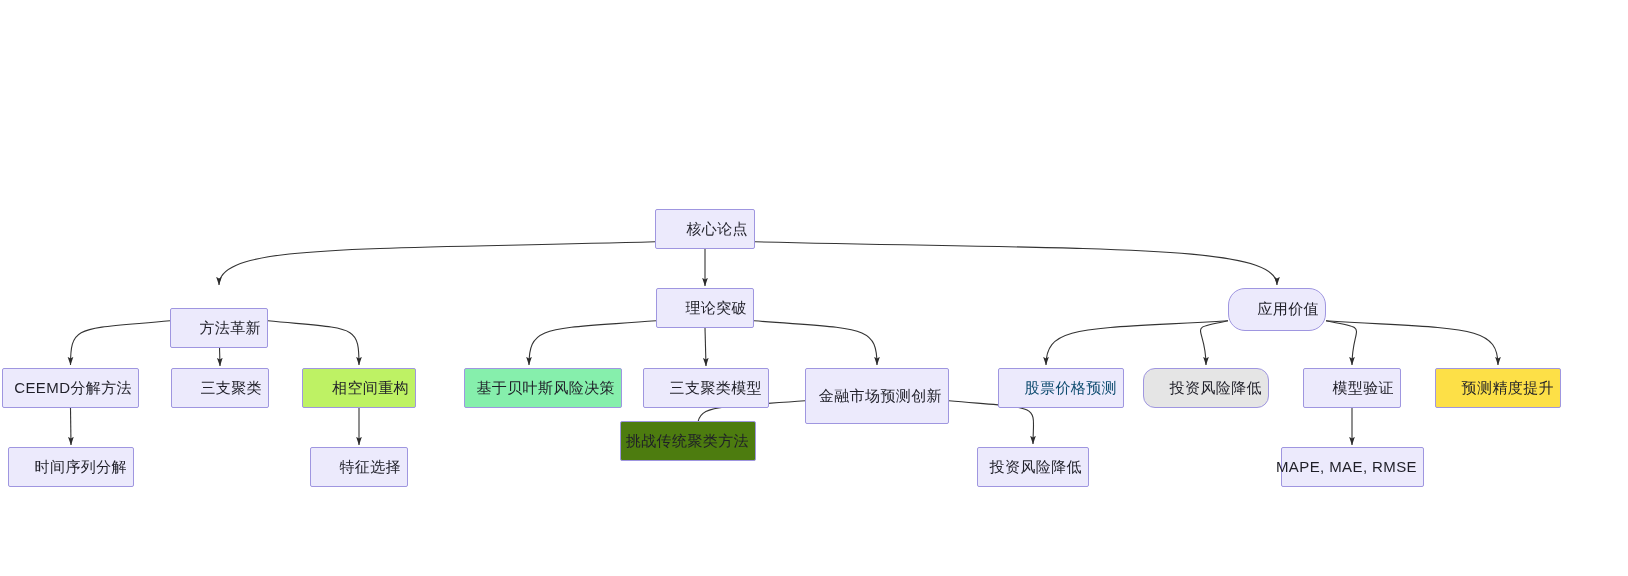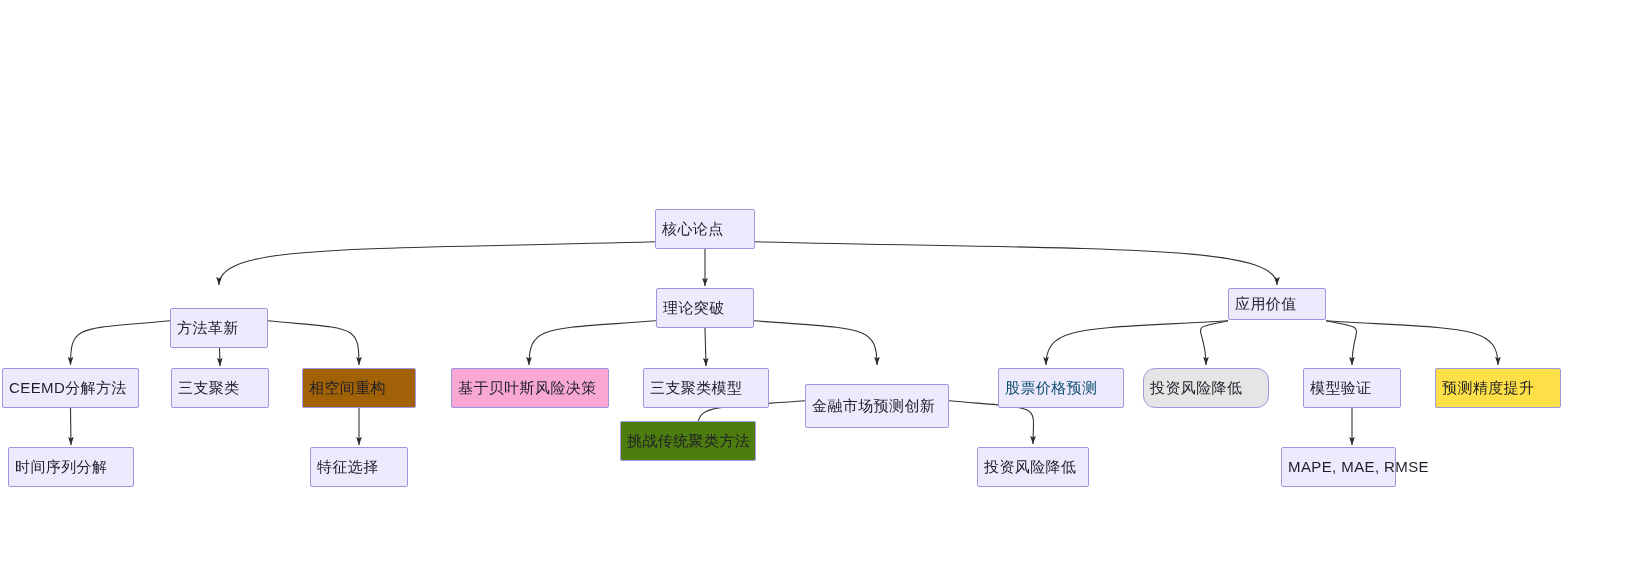--- a/index.html
+++ b/index.html
@@ -26,27 +26,28 @@
     pointer-events: none;
   }
   .node {
     position: absolute;
     box-sizing: border-box;
     background: #eceafc;
     border: 1px solid #9f96e0;
     border-radius: 2px;
     display: flex;
     align-items: center;
-    justify-content: flex-start;
+    justify-content: flex-end;
     color: #1f1f28;
     font-size: 15px;
     line-height: 1.1;
     letter-spacing: 0.4px;
     white-space: nowrap;
     z-index: 2;
+    padding-left: 28px;
   }
   .node .node-label {
     display: block;
     padding: 0 6px;
   }
 </style>
 </head>
 <body>
 
 <div id="stage">
@@ -80,39 +81,39 @@
   <div id="node-layer">
       <div class="node" style="left: 655px; top: 209px; width: 100px; height: 40px; background: rgb(236, 234, 252); border-color: rgb(159, 150, 224); color: rgb(31, 31, 40);">
         <span class="node-label">核心论点</span>
       </div>
       <div class="node" style="left: 170px; top: 288px; width: 98px; height: 40px; background: rgb(236, 234, 252); border-color: rgb(159, 150, 224); color: rgb(31, 31, 40); margin-top: 20px;">
         <span class="node-label">方法革新</span>
       </div>
       <div class="node" style="left: 656px; top: 288px; width: 98px; height: 40px; background: rgb(236, 234, 252); border-color: rgb(159, 150, 224); color: rgb(31, 31, 40);">
         <span class="node-label">理论突破</span>
       </div>
-      <div class="node" style="left: 1228px; top: 288px; width: 98px; height: 32px; background: rgb(236, 234, 252); border-color: rgb(159, 150, 224); color: rgb(31, 31, 40);">
+      <div class="node" style="left: 1228px; top: 288px; width: 98px; height: 43px; background: rgb(236, 234, 252); border-color: rgb(159, 150, 224); color: rgb(31, 31, 40); border-radius: 17px;">
         <span class="node-label">应用价值</span>
       </div>
       <div class="node" style="left: 2px; top: 368px; width: 137px; height: 40px; background: rgb(236, 234, 252); border-color: rgb(159, 150, 224); color: rgb(31, 31, 40);">
         <span class="node-label">CEEMD分解方法</span>
       </div>
       <div class="node" style="left: 171px; top: 368px; width: 98px; height: 40px; background: rgb(236, 234, 252); border-color: rgb(159, 150, 224); color: rgb(31, 31, 40);">
         <span class="node-label">三支聚类</span>
       </div>
-      <div class="node" style="left: 302px; top: 368px; width: 114px; height: 40px; background: #a16207; border-color: rgb(159, 150, 224); color: rgb(31, 31, 40);">
+      <div class="node" style="left: 302px; top: 368px; width: 114px; height: 40px; background: #bef264; border-color: rgb(159, 150, 224); color: rgb(31, 31, 40);">
         <span class="node-label">相空间重构</span>
       </div>
-      <div class="node" style="left: 451px; top: 368px; width: 158px; height: 40px; background: #f9a8d4; border-color: rgb(159, 150, 224); color: rgb(31, 31, 40);">
+      <div class="node" style="left: 464px; top: 368px; width: 158px; height: 40px; background: #86efac; border-color: rgb(159, 150, 224); color: rgb(31, 31, 40);">
         <span class="node-label">基于贝叶斯风险决策</span>
       </div>
       <div class="node" style="left: 643px; top: 368px; width: 126px; height: 40px; background: rgb(236, 234, 252); border-color: rgb(159, 150, 224); color: rgb(31, 31, 40);">
         <span class="node-label">三支聚类模型</span>
       </div>
-      <div class="node" style="left: 805px; top: 368px; width: 144px; height: 44px; background: rgb(236, 234, 252); border-color: rgb(159, 150, 224); color: rgb(31, 31, 40); margin-top: 16px;">
+      <div class="node" style="left: 805px; top: 368px; width: 144px; height: 56px; background: rgb(236, 234, 252); border-color: rgb(159, 150, 224); color: rgb(31, 31, 40);">
         <span class="node-label">金融市场预测创新</span>
       </div>
       <div class="node" style="left: 998px; top: 368px; width: 126px; height: 40px; background: rgb(236, 234, 252); border-color: rgb(159, 150, 224); color: #0c4a6e;">
         <span class="node-label">股票价格预测</span>
       </div>
       <div class="node" style="left: 1143px; top: 368px; width: 126px; height: 40px; background: #e5e5e5; border-color: rgb(159, 150, 224); color: rgb(31, 31, 40); border-radius: 12px;">
         <span class="node-label">投资风险降低</span>
       </div>
       <div class="node" style="left: 1303px; top: 368px; width: 98px; height: 40px; background: rgb(236, 234, 252); border-color: rgb(159, 150, 224); color: rgb(31, 31, 40);">
         <span class="node-label">模型验证</span>
@@ -125,17 +126,17 @@
       </div>
       <div class="node" style="left: 310px; top: 447px; width: 98px; height: 40px; background: rgb(236, 234, 252); border-color: rgb(159, 150, 224); color: rgb(31, 31, 40);">
         <span class="node-label">特征选择</span>
       </div>
       <div class="node" style="left: 620px; top: 421px; width: 136px; height: 40px; background: #4d7c0f; border-color: rgb(159, 150, 224); color: rgb(31, 31, 40);">
         <span class="node-label">挑战传统聚类方法</span>
       </div>
       <div class="node" style="left: 977px; top: 447px; width: 112px; height: 40px; background: rgb(236, 234, 252); border-color: rgb(159, 150, 224); color: rgb(31, 31, 40);">
         <span class="node-label">投资风险降低</span>
       </div>
-      <div class="node" style="left: 1281px; top: 447px; width: 115px; height: 40px; background: rgb(236, 234, 252); border-color: rgb(159, 150, 224); color: rgb(31, 31, 40);">
+      <div class="node" style="left: 1281px; top: 447px; width: 143px; height: 40px; background: rgb(236, 234, 252); border-color: rgb(159, 150, 224); color: rgb(31, 31, 40);">
         <span class="node-label">MAPE, MAE, RMSE</span>
       </div>
     </div>
 </div>
 
 </body></html>

